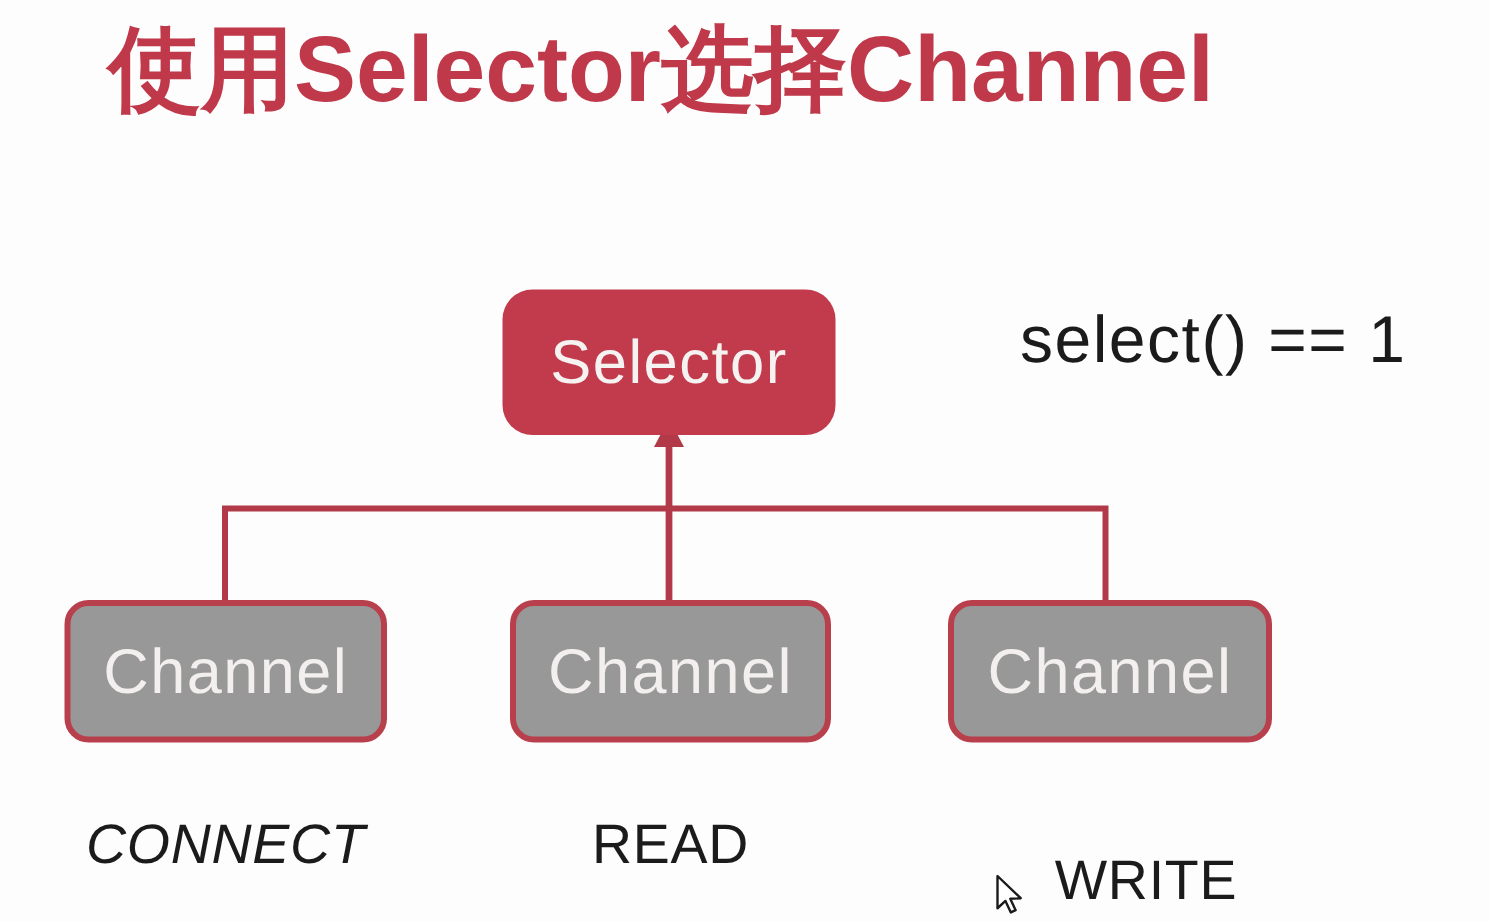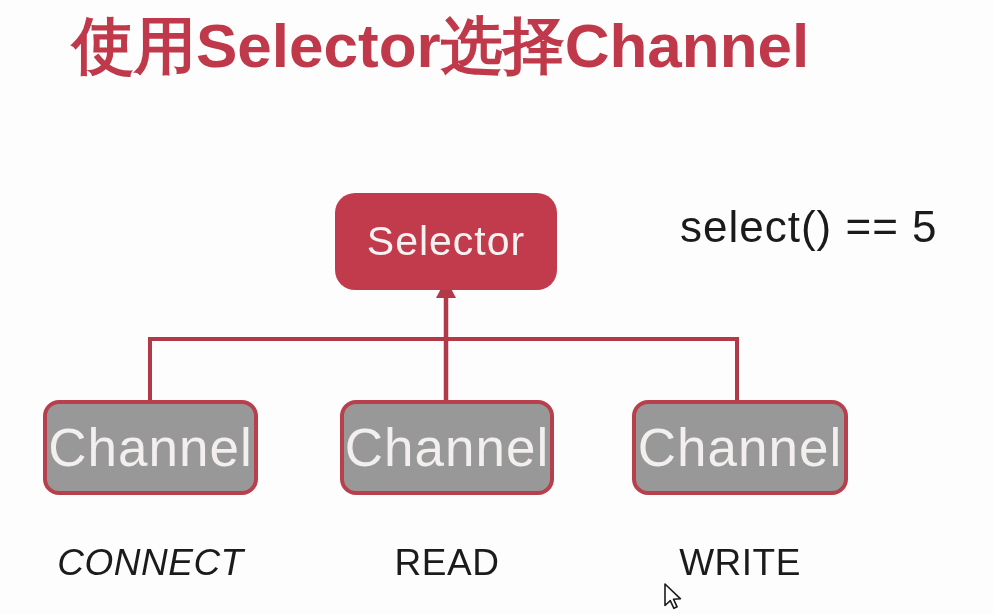--- a/index.html
+++ b/index.html
@@ -66,51 +66,51 @@
   .channel-box{
     position:absolute;
     top:400px;height:95px;
     background:var(--channel-fill);
     border:4px solid var(--channel-border);
     border-radius:16px;
     display:flex;align-items:center;justify-content:center;
   }
   .channel-box .node-label{
     color:var(--channel-text);
-    font-size:53px;
+    font-size:42px;
     letter-spacing:1px;
   }
   .ch1{left:43px;width:215px;}
   .ch2{left:340px;width:214px;}
   .ch3{left:632px;width:216px;}
   .op-label{
     position:absolute;
     top:542px;
     font-size:37px;
     color:var(--label-text);
     text-align:center;
     letter-spacing:0.5px;
   }
   .op1{left:43px;width:215px;font-style:italic;}
   .op2{left:340px;width:214px;}
-  .op3{left:632px;width:216px;}
+  .op3{left:656px;width:216px;margin-top:24px;}
   .mouse-cursor{
     position:absolute;
     left:663px;top:583px;
     width:20px;height:28px;
   }
 </style>
 </head>
 <body>
 
 <div class="stage">
 
   <h1 class="slide-title">使用Selector选择Channel</h1>
 
-  <div class="annotation">select() == 5</div>
+  <div class="annotation">select() == 1</div>
 
   <svg class="connectors" viewBox="0 0 993 614" fill="none">
 
     <path d="M150,402 L150,339 L737,339 L737,402" stroke="currentColor" stroke-width="4"></path>
 
     <path d="M446,402 L446,294" stroke="currentColor" stroke-width="4.5"></path>
 
     <polygon points="446,279 436,298 456,298" fill="currentColor"></polygon>
   </svg>
 

